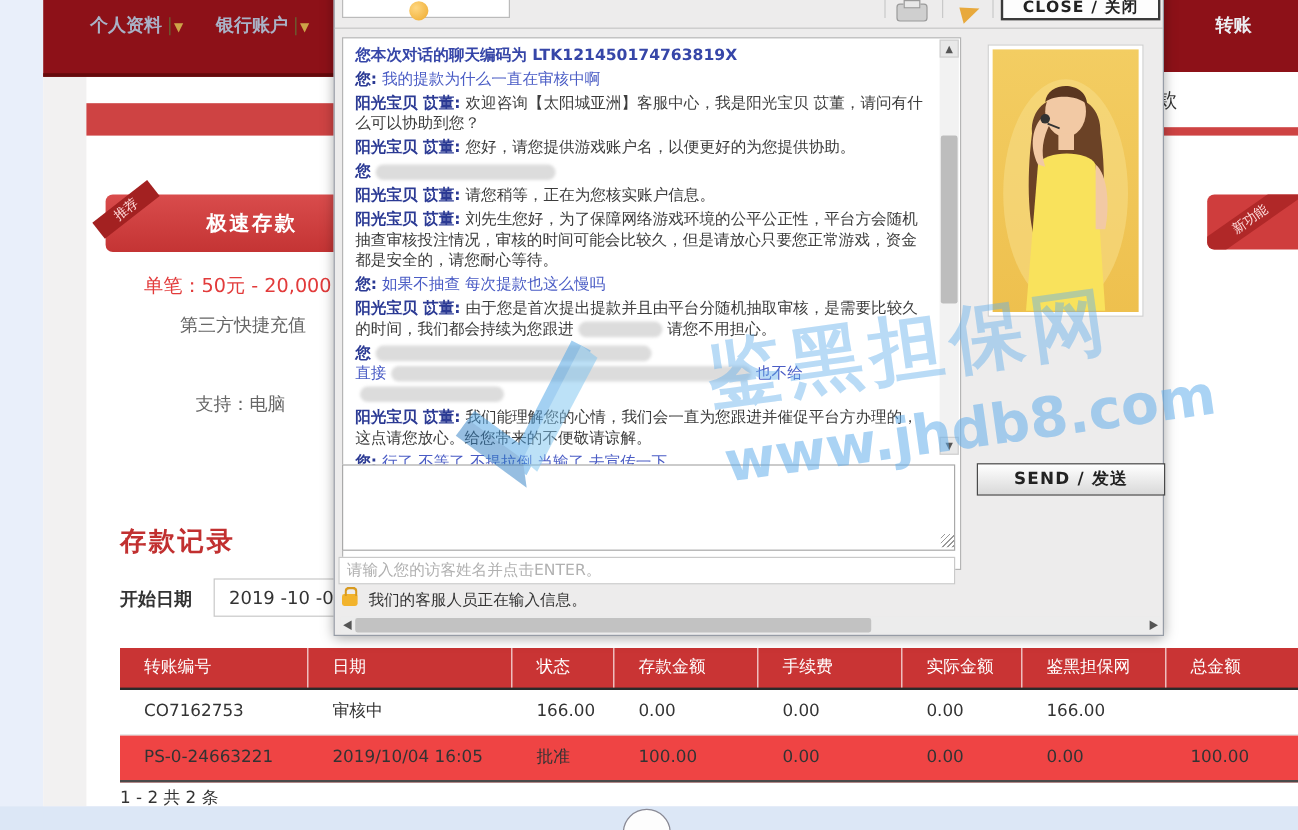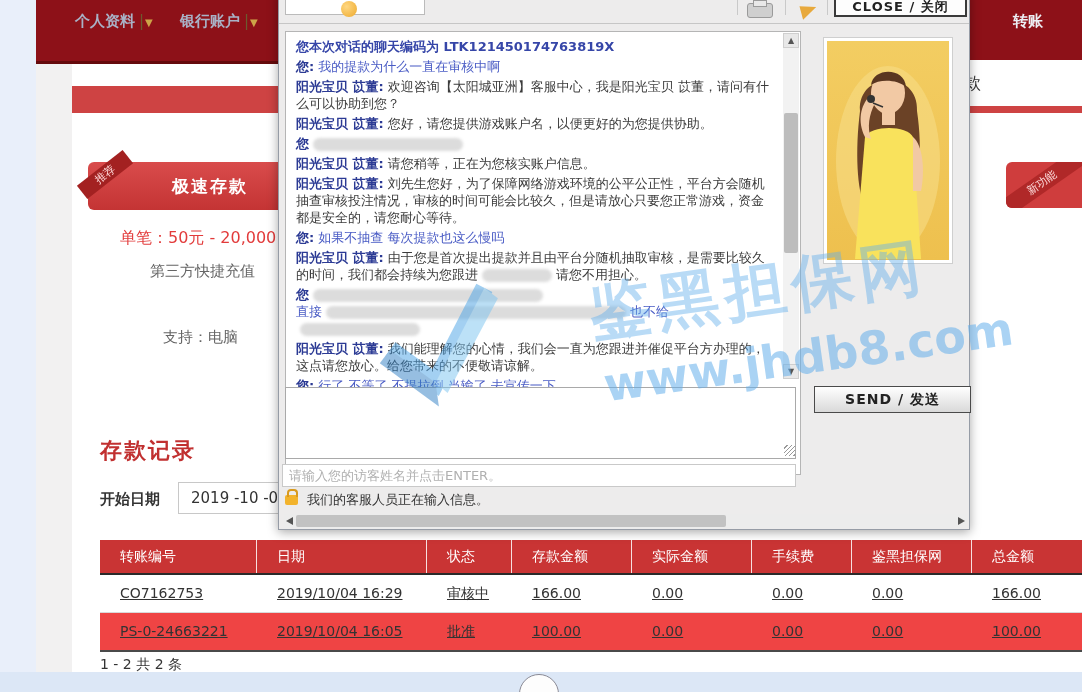--- a/index.html
+++ b/index.html
@@ -33,21 +33,21 @@
   .date-input{left:178px;top:482px;width:102px;height:32px;border:1px solid #c8c8c8;background:#fff;
               font-size:15px;color:#333;padding:0 0 0 12px;box-sizing:border-box;font-family:inherit;}
   
   .tbl{left:100px;top:540px;width:982px;}
   .thr{display:flex;background:#c93434;height:33px;border-bottom:2px solid #2a2a2a;}
   .th{color:#fff;font-weight:normal;font-size:14px;line-height:33px;padding-left:20px;box-sizing:border-box;
       border-right:1px solid rgba(255,255,255,.85);}
   .th:last-child{border-right:none;}
   .tr{display:flex;height:37px;background:#fff;border-bottom:1px solid #d9d9d9;}
   .tr.alt{background:#ef4444;border-bottom:2px solid #4a4a4a;}
-  .td{font-size:14px;color:#333;line-height:37px;padding-left:20px;box-sizing:border-box;text-decoration:underline;}
+  .td{font-size:14px;color:#333;line-height:37px;padding-left:20px;box-sizing:border-box;}
   .th:nth-child(1),.td:nth-child(1){width:157px;}
   .th:nth-child(2),.td:nth-child(2){width:170px;}
   .th:nth-child(3),.td:nth-child(3){width:85px;}
   .th:nth-child(4),.td:nth-child(4){width:120px;}
   .th:nth-child(5),.td:nth-child(5){width:120px;}
   .th:nth-child(6),.td:nth-child(6){width:100px;}
   .th:nth-child(7),.td:nth-child(7){width:120px;}
   .th:nth-child(8),.td:nth-child(8){width:110px;}
   .pagination{left:100px;top:656px;font-size:14px;color:#333;}
   .bottom-bar{left:0;top:672px;width:1082px;height:20px;background:#dce7f6;}
@@ -150,29 +150,28 @@
   <div class="abs records-title">存款记录</div>
   <div class="abs date-label">开始日期</div>
   <input class="abs date-input" value="2019 -10 -04" style="">
 
   <div class="abs tbl">
     <div class="thr">
         <div class="th">转账编号</div>
         <div class="th">日期</div>
         <div class="th">状态</div>
         <div class="th">存款金额</div>
+        <div class="th">手续费</div>
         <div class="th">实际金额</div>
-        <div class="th">手续费</div>
         <div class="th">鉴黑担保网</div>
         <div class="th">总金额</div>
       </div>
     <div>
         <div class="tr">
           <div class="td">CO7162753</div>
-          <div class="td">2019/10/04 16:29</div>
           <div class="td">审核中</div>
           <div class="td">166.00</div>
           <div class="td">0.00</div>
           <div class="td">0.00</div>
           <div class="td">0.00</div>
           <div class="td">166.00</div>
         </div>
         <div class="tr alt">
           <div class="td">PS-0-24663221</div>
           <div class="td">2019/10/04 16:05</div>

